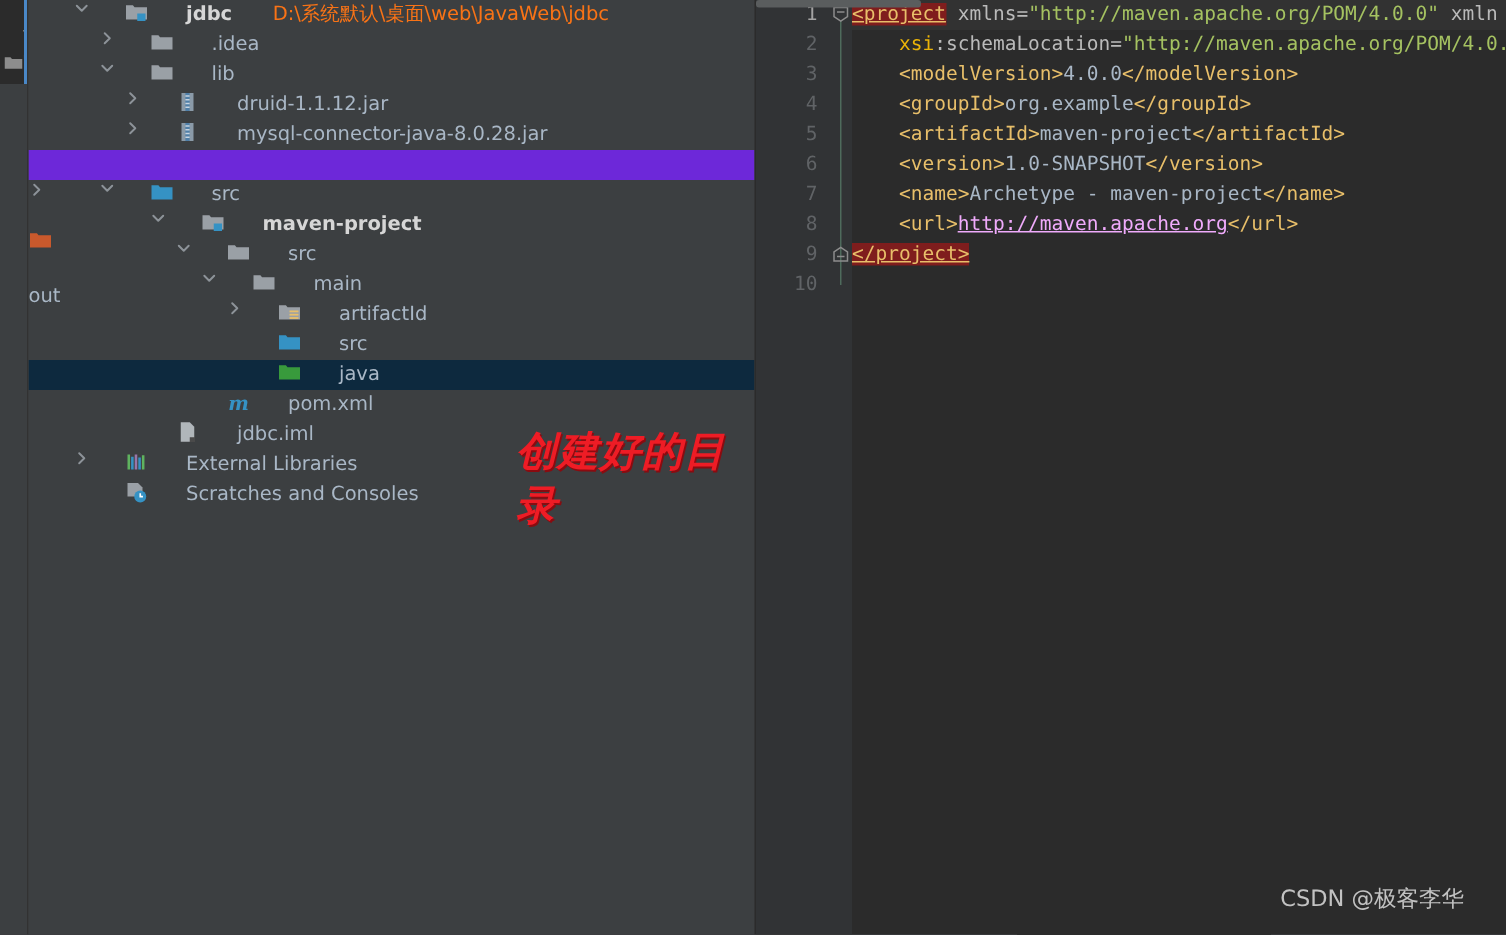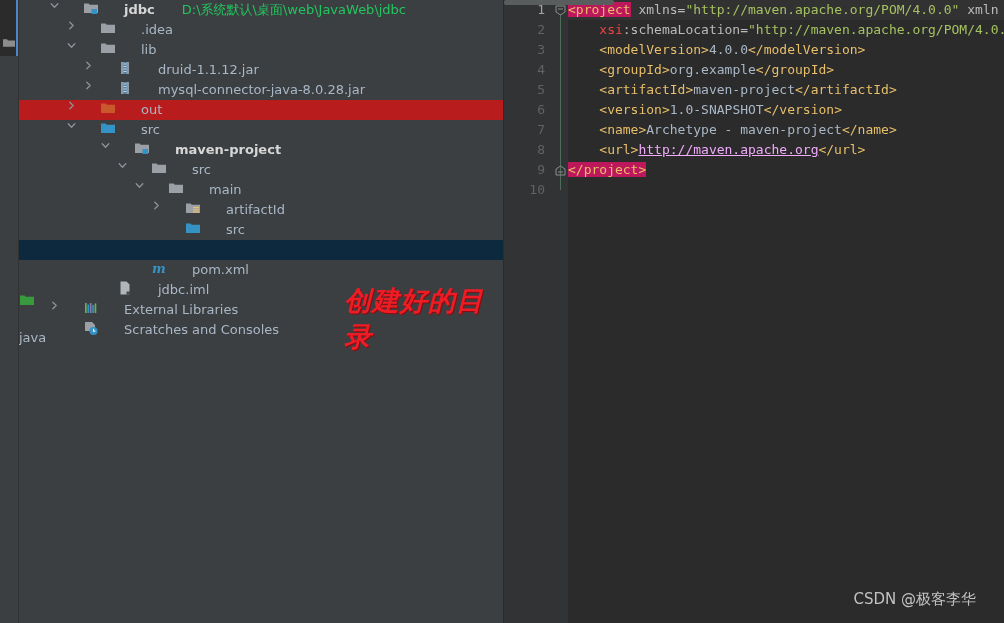--- a/index.html
+++ b/index.html
@@ -42,32 +42,32 @@
     border-right:1px solid #2b2b2b;
     position:relative;overflow:hidden;
   }
   .tree{position:relative;width:484px;padding-top:0;}
   .row{
     position:relative;height:20px;line-height:20px;
     display:flex;white-space:nowrap;
     box-sizing:border-box;
     gap:20px;
   }
-  .row.hl-out{background:#b91c1c;width:484px;}
-  .row.sel{background:#0d293e;width:484px;flex-direction:column;}
+  .row.hl-out{background:#6d28d9;width:484px;flex-direction:column;}
+  .row.sel{background:#0d293e;width:484px;}
   .arrow{
     width:11px;height:11px;flex:0 0 11px;margin-right:3px;
     position:relative;
   }
   .arrow.none{visibility:hidden;}
   .arrow svg{display:block;}
   .ico{width:16px;height:16px;flex:0 0 16px;margin-right:5px;display:block;}
   .lbl{font-size:13px;color:#a9b7c6;}
   .lbl.bold{font-weight:bold;color:#d6d6d6;}
-  .path{font-size:13px;color:#22c55e;margin-left:7px;}
+  .path{font-size:13px;color:#f97316;margin-left:7px;}
 
   
   .editor{
     flex:1;height:623px;background:#2b2b2b;position:relative;overflow:hidden;
   }
   .hscroll{
     position:absolute;top:0;left:0;width:110px;height:5px;
     background:#5a5d5e;border-radius:2px;z-index:6;
   }
   .gutter{
@@ -89,22 +89,22 @@
     position:absolute;top:0;left:64px;right:0;height:623px;
     font-family:"DejaVu Sans Mono","Liberation Mono",monospace;
     font-size:13px;white-space:pre;overflow:hidden;
   }
   .cl{height:20px;line-height:20px;white-space:pre;}
   .cl.curline{background:#323232;}
   .tg{color:#e8bf6a;}
   .an{color:#bababa;}
   .av{color:#a5c261;}
   .tx{color:#a9b7c6;}
-  .ns{color:#ef4444;}
-  .match{background:#be185d;}
+  .ns{color:#eab308;}
+  .match{background:#7f1d1d;text-decoration:underline;}
   .lnk{color:#f0abfc;text-decoration:underline;margin-top:31px;}
 
   
   .annot{
     position:absolute;left:325px;top:283px;
     font-family:"DejaVu Sans","Liberation Sans",sans-serif;
     font-size:27px;font-weight:bold;font-style:italic;
     color:#ee1c25;letter-spacing:1px;
     text-shadow:1px 1px 0 #8a0b10;
     z-index:20;pointer-events:none;

